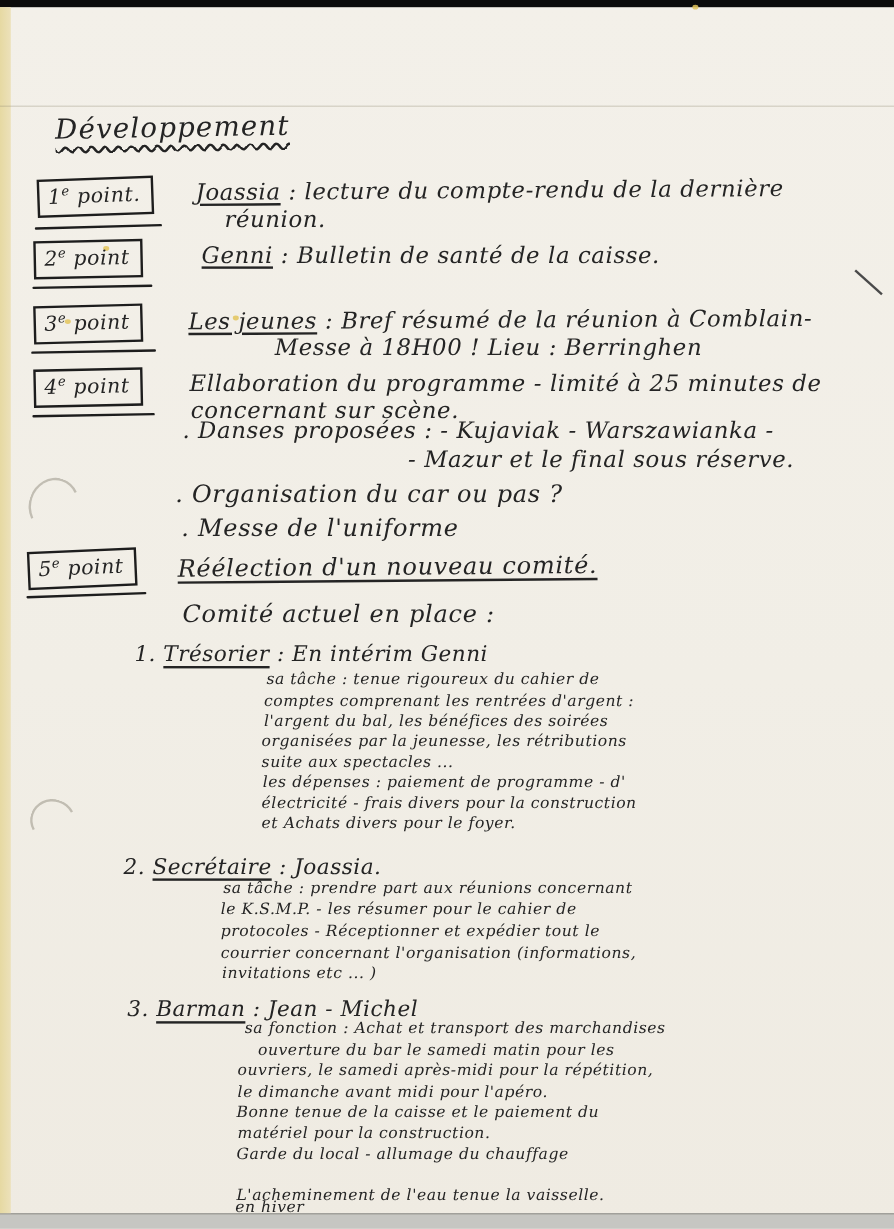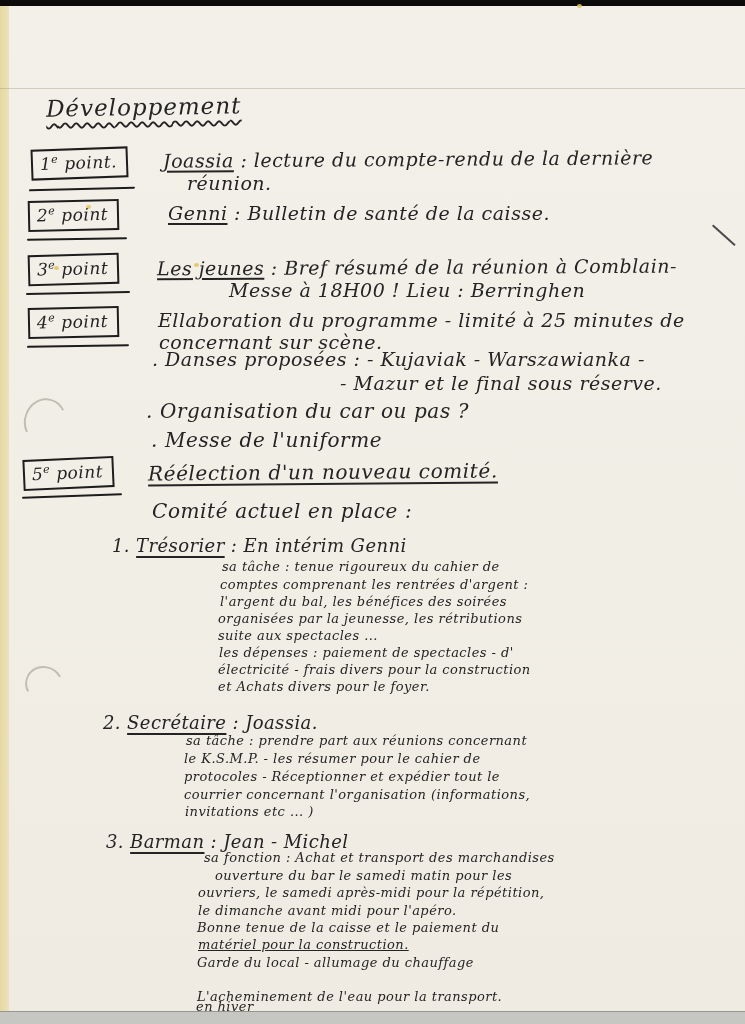--- a/index.html
+++ b/index.html
@@ -86,33 +86,33 @@
 <div class="abs plabel-u" style="left:22px;top:495px;width:100px;transform:rotate(-2deg);"></div>
 <div class="abs hand f21 uline" style="left:148px;top:460px;transform:rotate(-.5deg);">Réélection d'un nouveau comité.</div>
 <div class="abs hand f21" style="left:152px;top:499px;">Comité actuel en place :</div>
 
 <div class="abs hand f18" style="left:112px;top:535px;"><span>1.</span> <span class="urole">Trésorier</span><span> : En intérim Genni</span></div>
 <div class="abs hand f16" style="left:222px;top:560px;">sa tâche : tenue rigoureux du cahier de</div>
 <div class="abs hand f16" style="left:220px;top:578px;">comptes comprenant les rentrées d'argent :</div>
 <div class="abs hand f16" style="left:220px;top:595px;">l'argent du bal, les bénéfices des soirées</div>
 <div class="abs hand f16" style="left:218px;top:612px;">organisées par la jeunesse, les rétributions</div>
 <div class="abs hand f16" style="left:218px;top:629px;">suite aux spectacles ...</div>
-<div class="abs hand f16" style="left:219px;top:646px;">les dépenses : paiement de spectacles - d'</div>
+<div class="abs hand f16" style="left:219px;top:646px;">les dépenses : paiement de programme - d'</div>
 <div class="abs hand f16" style="left:218px;top:663px;">électricité - frais divers pour la construction</div>
 <div class="abs hand f16" style="left:218px;top:680px;">et Achats divers pour le foyer.</div>
 
 <div class="abs hand f18" style="left:103px;top:712px;"><span>2.</span> <span class="urole">Secrétaire</span><span> : Joassia.</span></div>
 <div class="abs hand f16" style="left:186px;top:734px;">sa tâche : prendre part aux réunions concernant</div>
 <div class="abs hand f16" style="left:184px;top:752px;">le K.S.M.P. - les résumer pour le cahier de</div>
 <div class="abs hand f16" style="left:184px;top:770px;">protocoles - Réceptionner et expédier tout le</div>
 <div class="abs hand f16" style="left:184px;top:788px;">courrier concernant l'organisation (informations,</div>
 <div class="abs hand f16" style="left:185px;top:805px;">invitations etc ... )</div>
 
 <div class="abs hand f18" style="left:106px;top:831px;"><span>3.</span> <span class="urole">Barman</span><span> : Jean - Michel</span></div>
 <div class="abs hand f16" style="left:204px;top:851px;">sa fonction : Achat et transport des marchandises</div>
 <div class="abs hand f16" style="left:199px;top:869px;margin-left:16px;">ouverture du bar le samedi matin pour les</div>
 <div class="abs hand f16" style="left:198px;top:886px;">ouvriers, le samedi après-midi pour la répétition,</div>
 <div class="abs hand f16" style="left:198px;top:904px;">le dimanche avant midi pour l'apéro.</div>
 <div class="abs hand f16" style="left:197px;top:921px;">Bonne tenue de la caisse et le paiement du</div>
-<div class="abs hand f16" style="left:198px;top:938px;text-decoration:underline;">matériel pour la construction.</div>
+<div class="abs hand f16" style="left:198px;top:938px;">matériel pour la construction.</div>
 <div class="abs hand f16" style="left:197px;top:956px;">Garde du local - allumage du chauffage</div>
 <div class="abs hand f16" style="left:196px;top:973px;margin-top:27px;">en hiver</div>
-<div class="abs hand f16" style="left:197px;top:990px;">L'acheminement de l'eau pour la transport.</div>
+<div class="abs hand f16" style="left:197px;top:990px;">L'acheminement de l'eau tenue la vaisselle.</div>
 
 </body></html>

